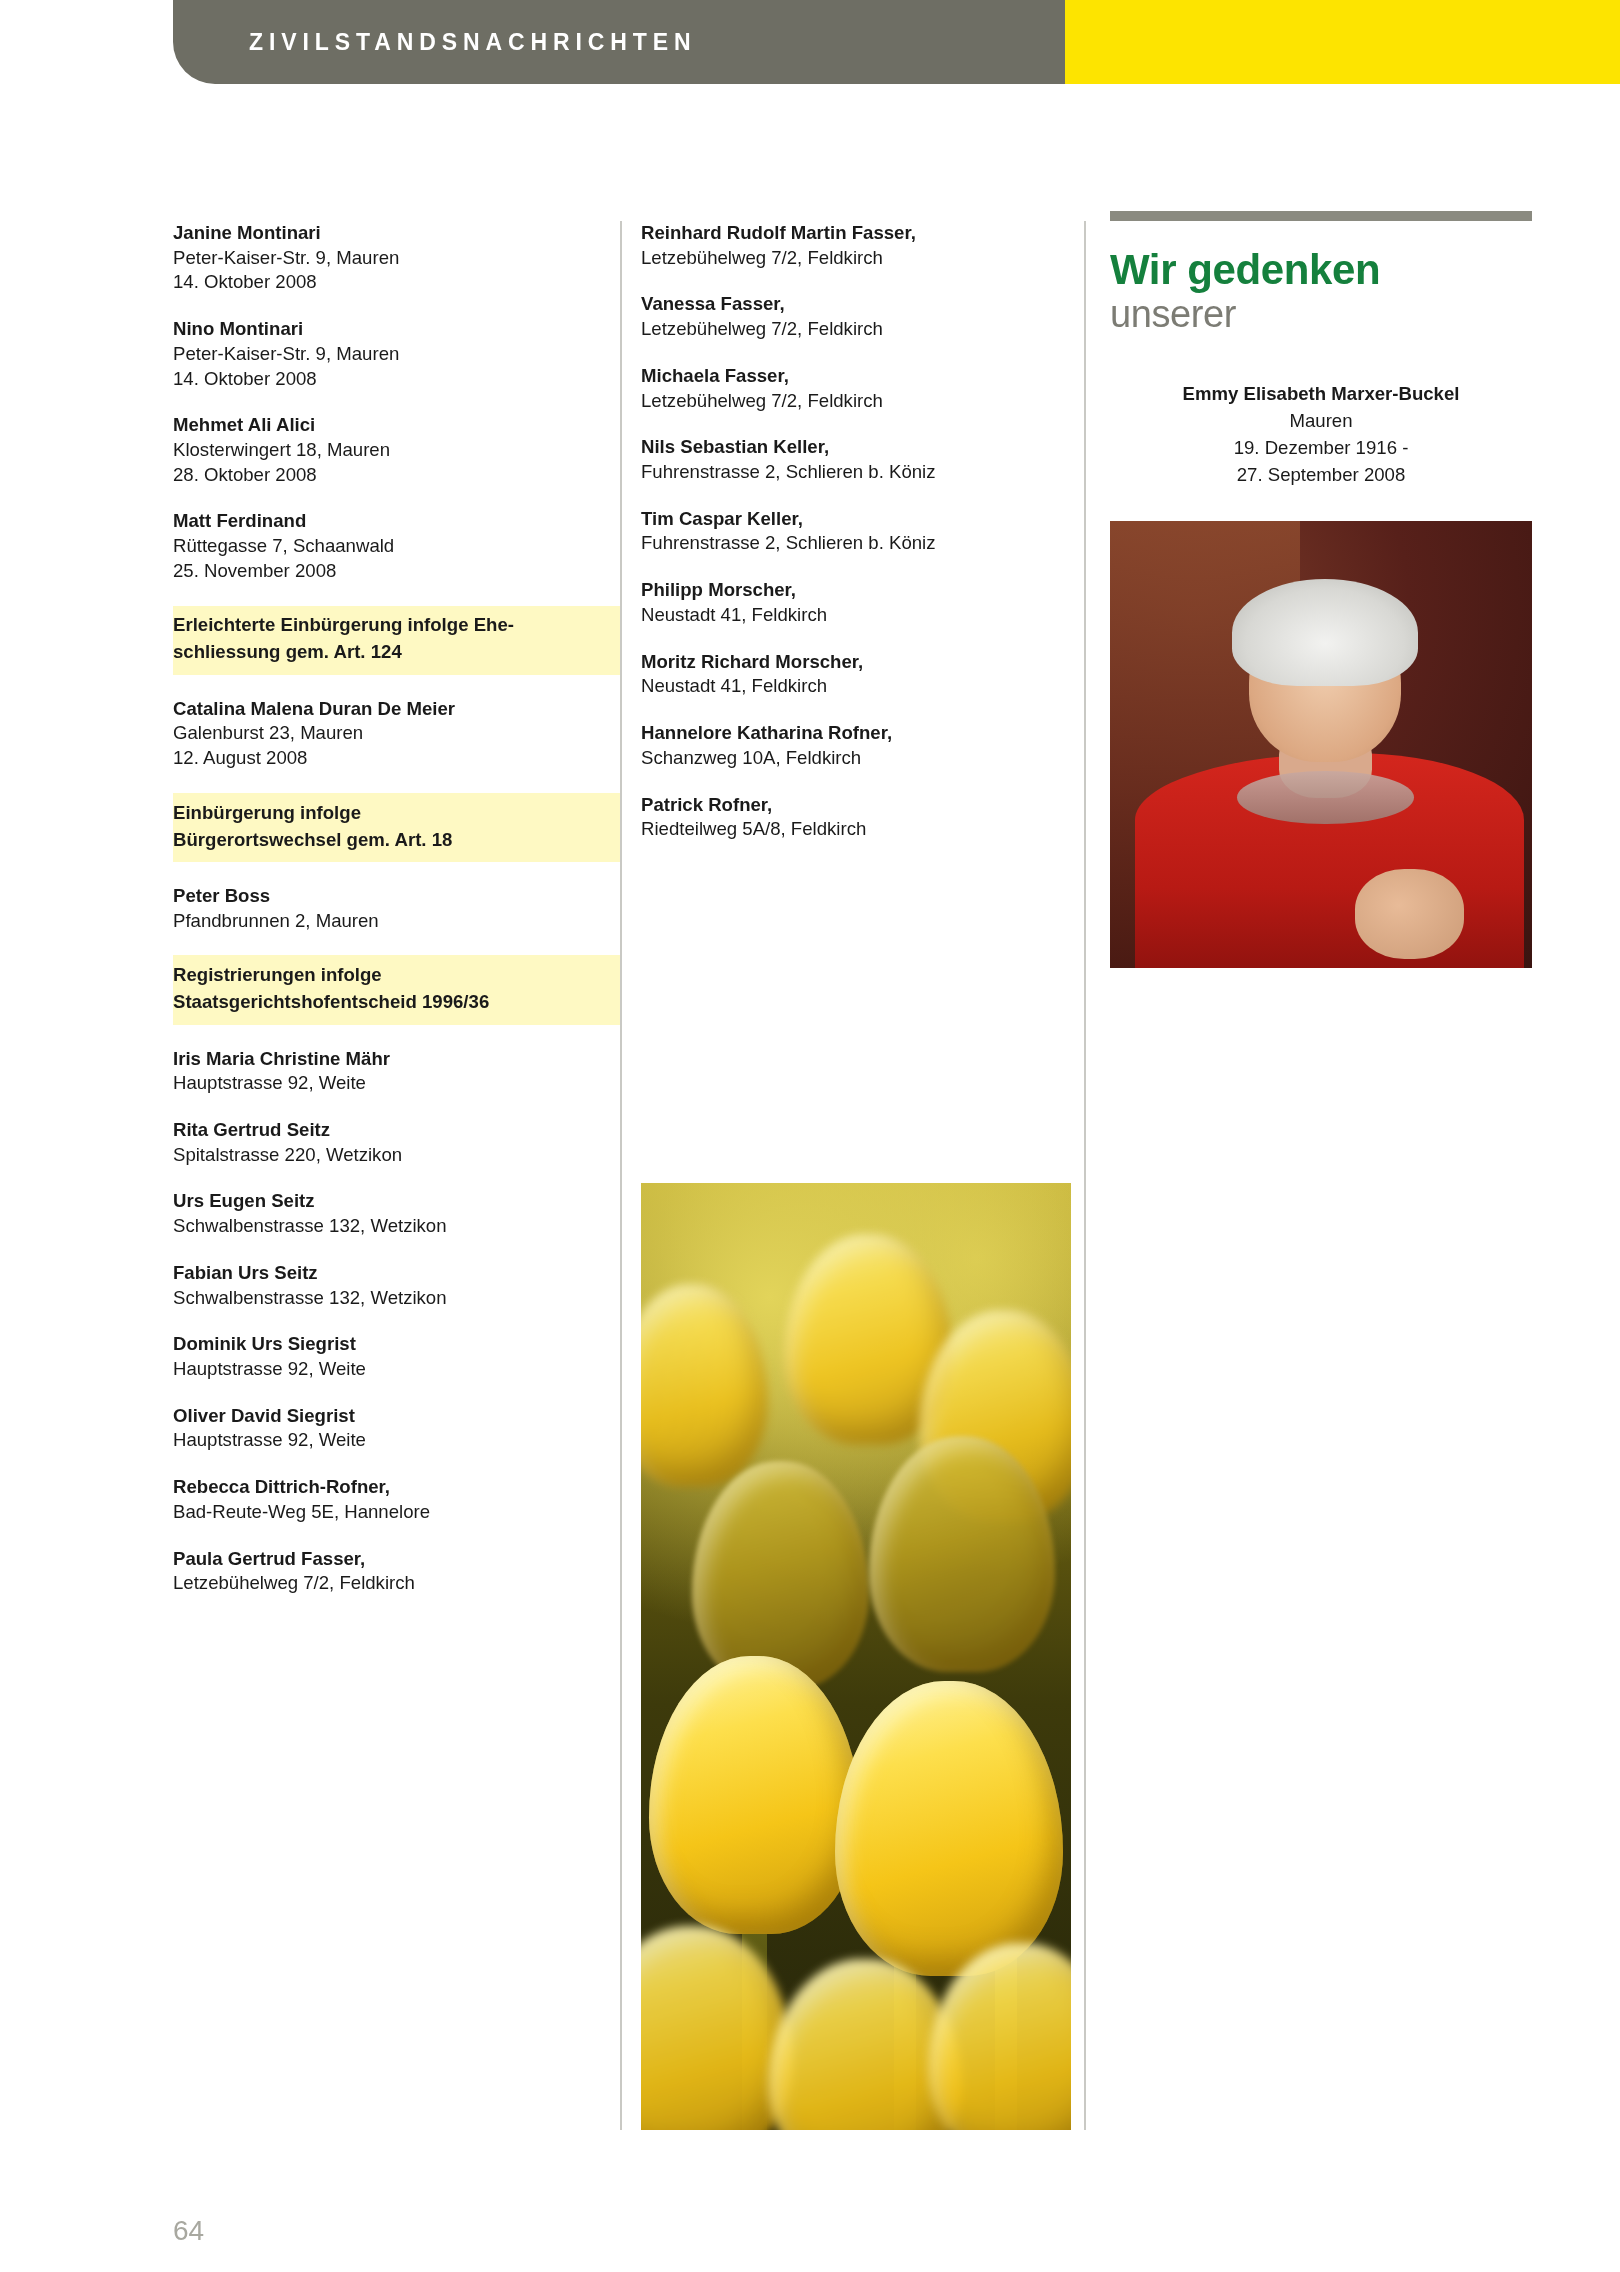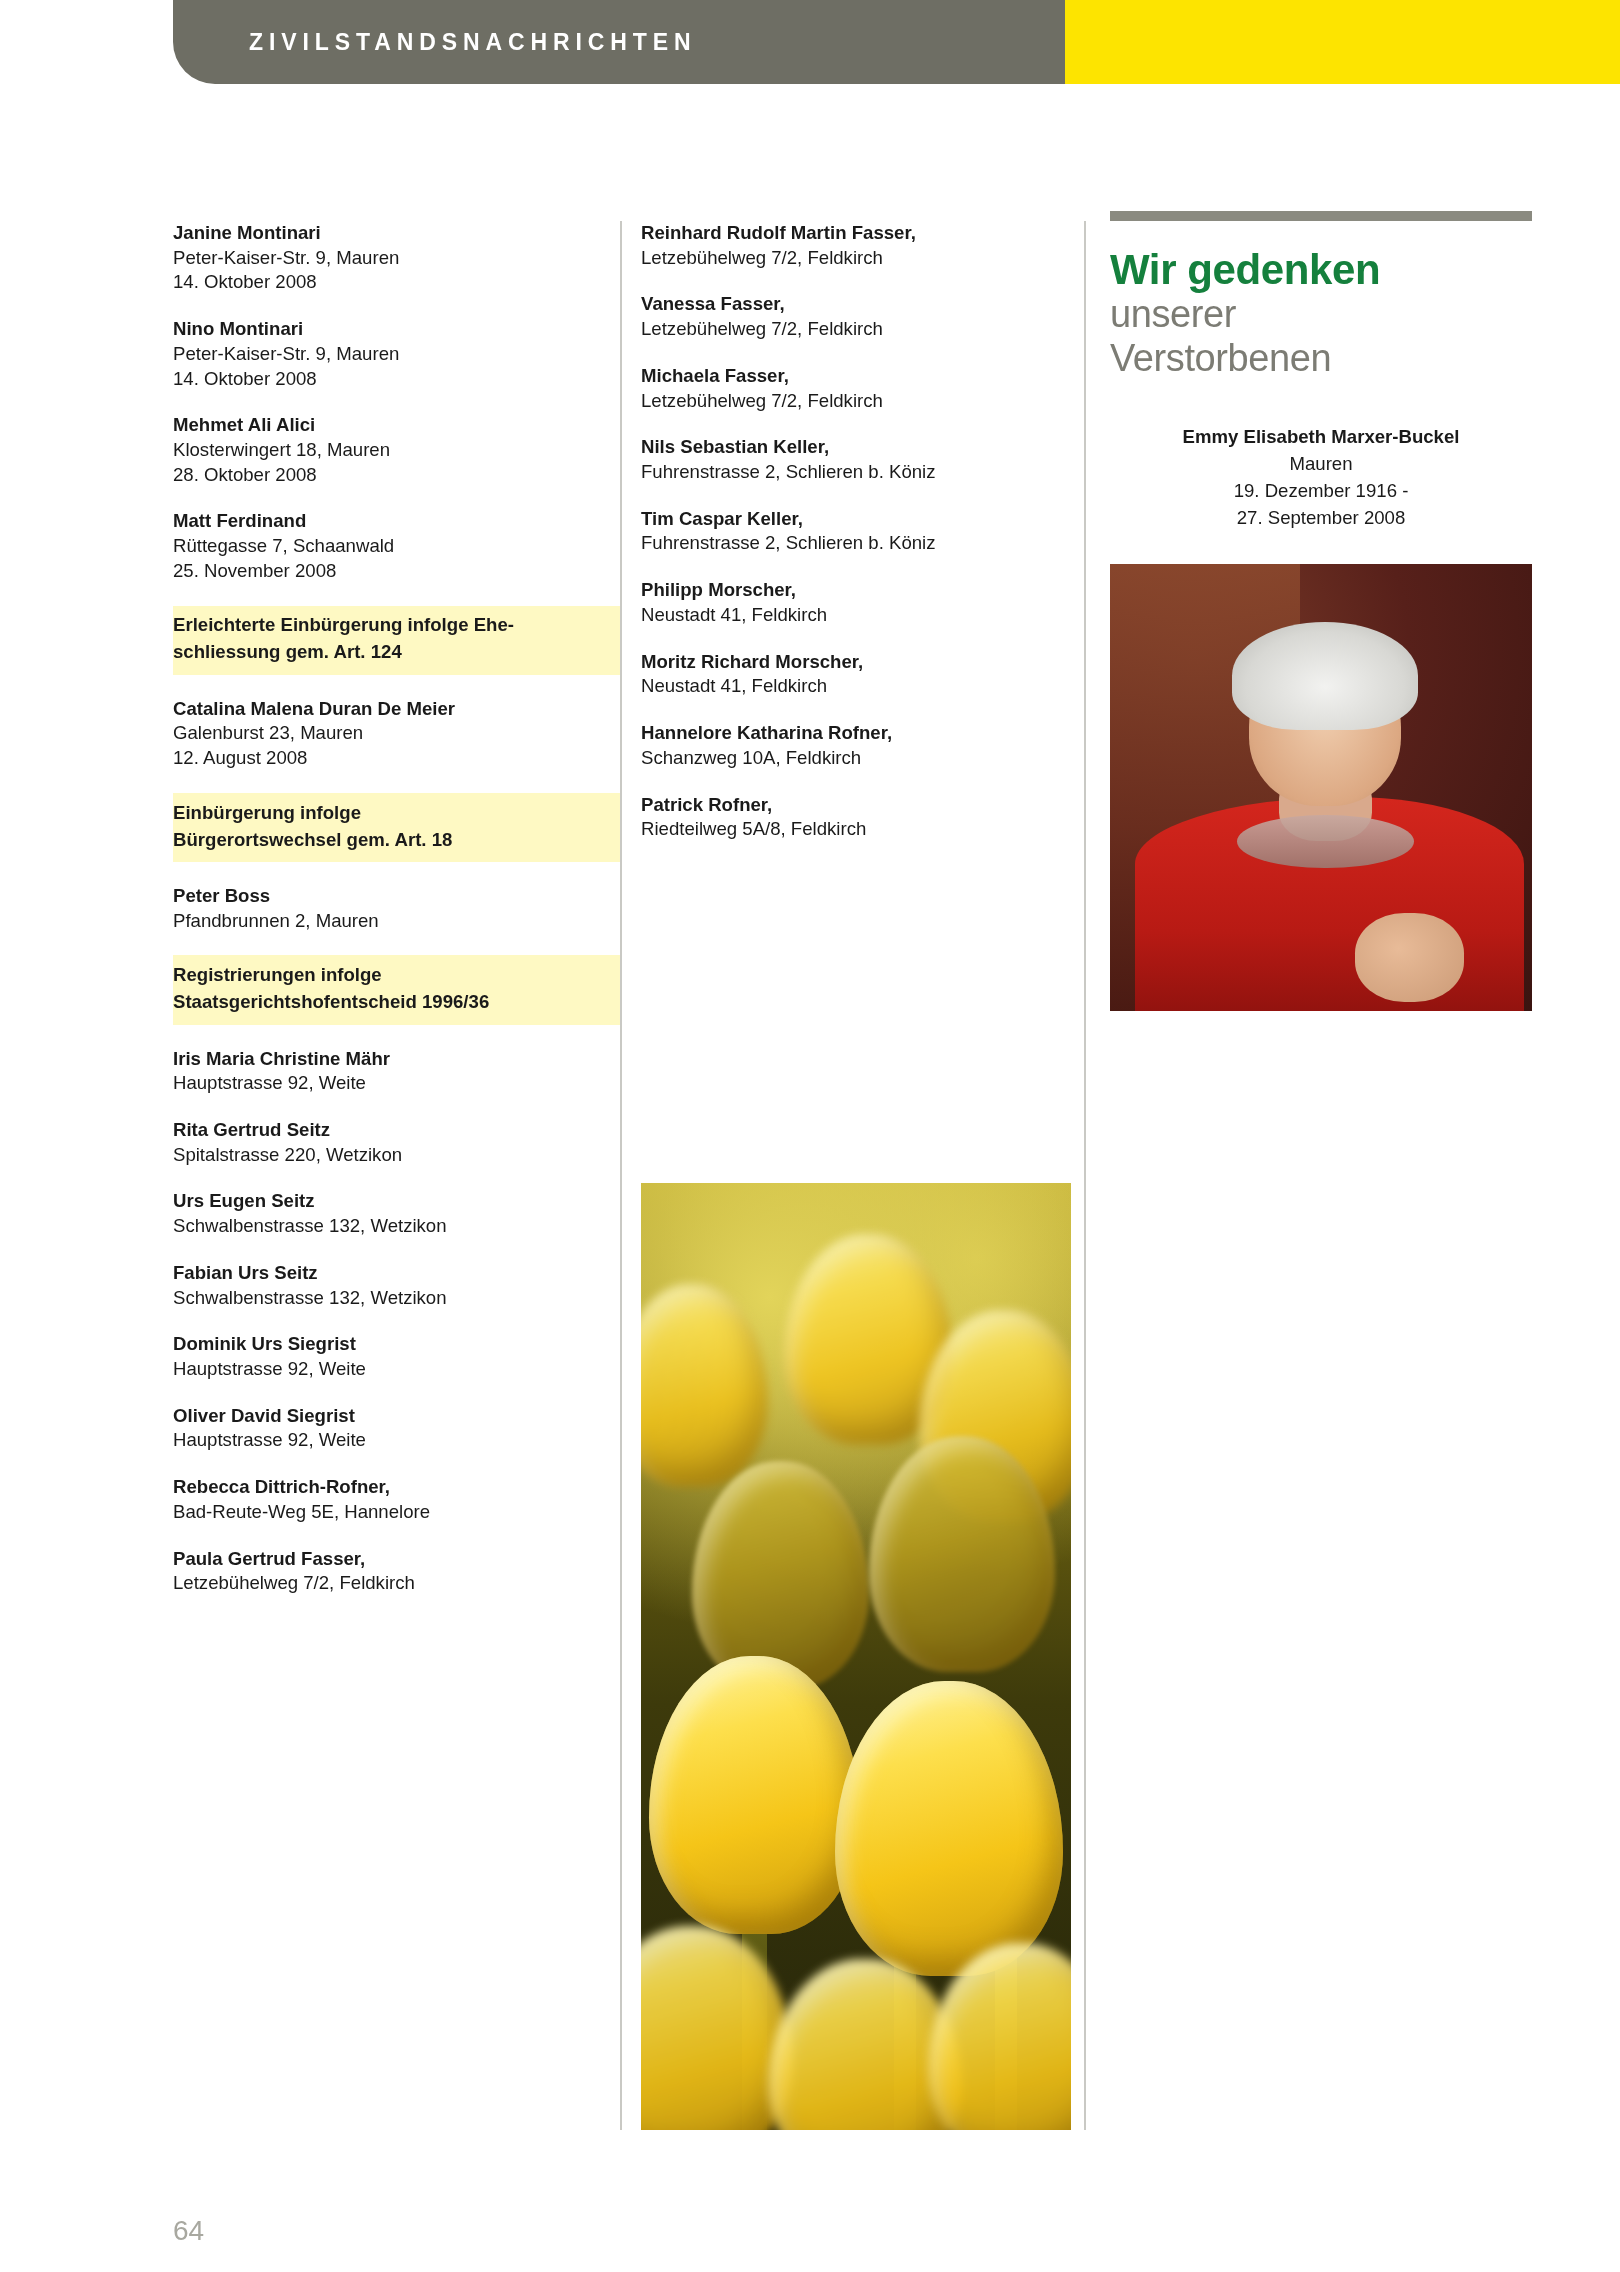--- a/index.html
+++ b/index.html
@@ -440,21 +440,20 @@
   <div class="tulip" style="left:194px; top:498px; width:228px; height:295px;"></div>
   <div class="tulip blur" style="left:-51px; top:743px; width:203px; height:236px; opacity:.9;"></div>
   <div class="tulip blur" style="left:127px; top:776px; width:194px; height:219px; opacity:.9;"></div>
   <div class="tulip blur" style="left:287px; top:760px; width:186px; height:219px; opacity:.9;"></div>
 </div>
 
 <div class="col3">
   <div class="grey-rule"></div>
   <div class="memorial-title">Wir gedenken</div>
   <div class="memorial-sub">unserer</div>
-  <div class="memorial-sub">Verstorbenen</div>
 
   <div class="deceased">
     <div class="dname">Emmy Elisabeth Marxer-Buckel</div>
     <div class="dline">Mauren</div>
     <div class="dline">19. Dezember 1916 -</div>
     <div class="dline">27. September 2008</div>
   </div>
 
   <div class="portrait">
     <div class="p-bg"></div>

